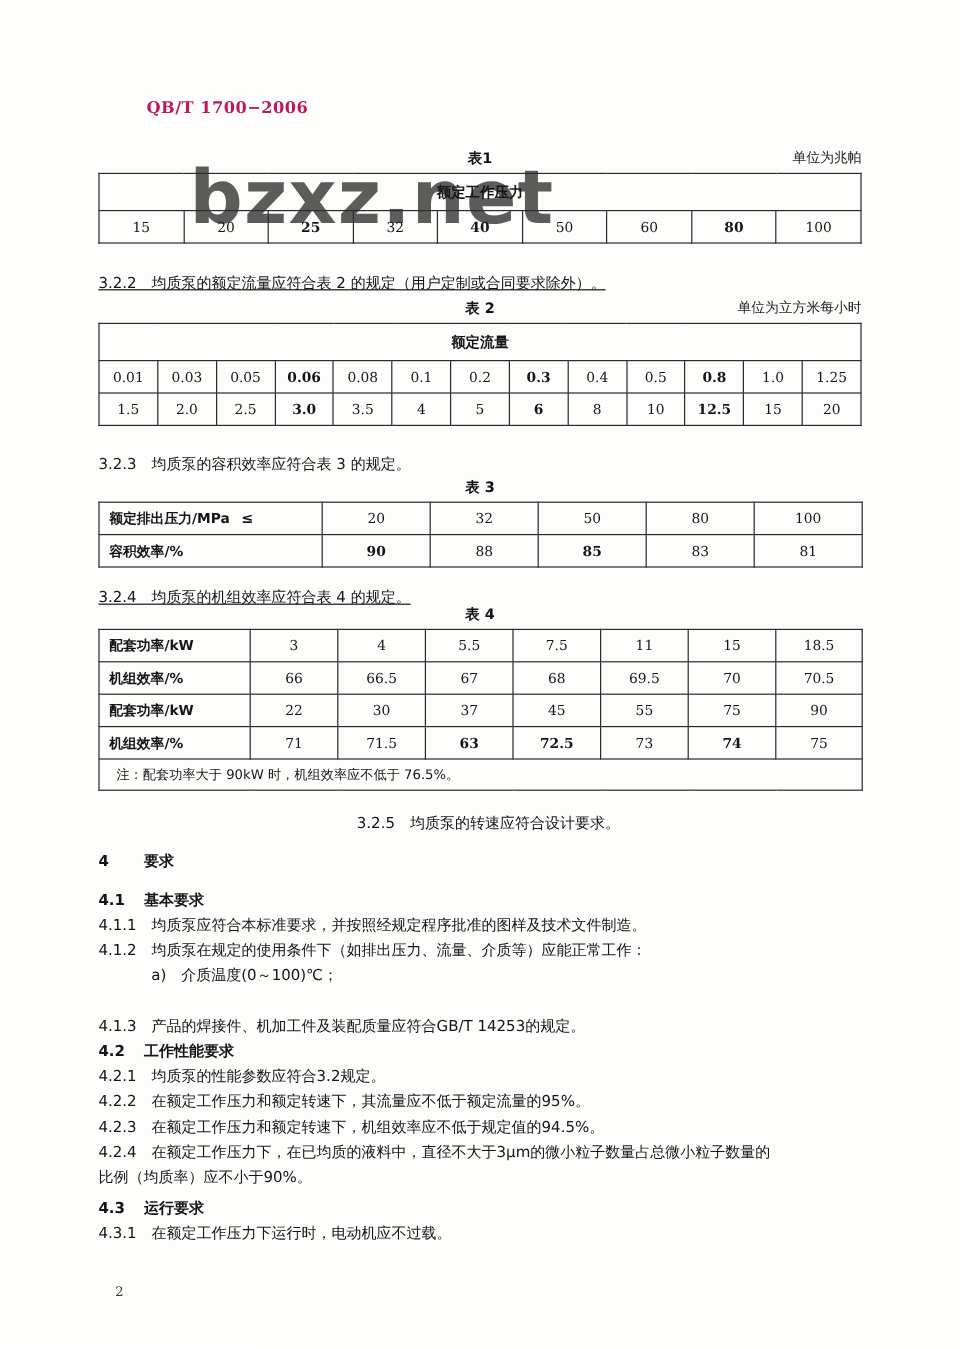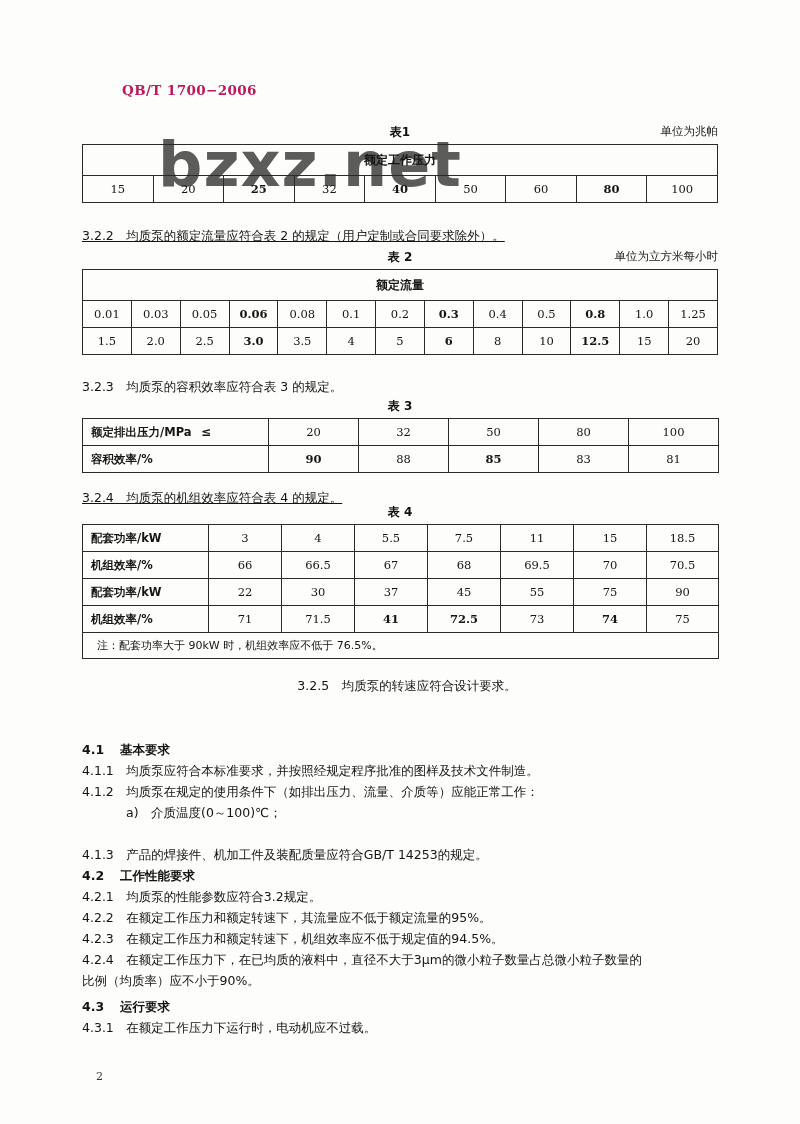--- a/index.html
+++ b/index.html
@@ -315,35 +315,38 @@
           <td>37</td>
           <td>45</td>
           <td>55</td>
           <td>75</td>
           <td>90</td>
         </tr>
         <tr>
           <td class="rowlabel">机组效率/%</td>
           <td>71</td>
           <td>71.5</td>
-          <td class="b">41</td>
+          <td class="b">63</td>
           <td class="b">72.5</td>
           <td>73</td>
           <td class="b">74</td>
           <td>75</td>
         </tr>
         <tr>
           <td class="note" colspan="8">注：配套功率大于 90kW 时，机组效率应不低于 76.5%。</td>
         </tr>
       </tbody>
     </table>
   </div>
 
   <div class="para" style="top:675px;text-align:center;">3.2.5　均质泵的转速应符合设计要求。</div>
 
+  <div class="para head4" style="top:707px;">
+    <span class="num">4</span><span>要求</span>
+  </div>
 
   <div class="para head4" style="top:739px;">
     <span class="num">4.1</span><span>基本要求</span>
   </div>
 
   <div class="para" style="top:760px;">4.1.1　均质泵应符合本标准要求，并按照经规定程序批准的图样及技术文件制造。</div>
   <div class="para" style="top:781px;">4.1.2　均质泵在规定的使用条件下（如排出压力、流量、介质等）应能正常工作：</div>
   <div class="para itm" style="top:802px;">a)　介质温度(0～100)℃；</div>
   <div class="para" style="top:844px;">4.1.3　产品的焊接件、机加工件及装配质量应符合GB/T 14253的规定。</div>
 

